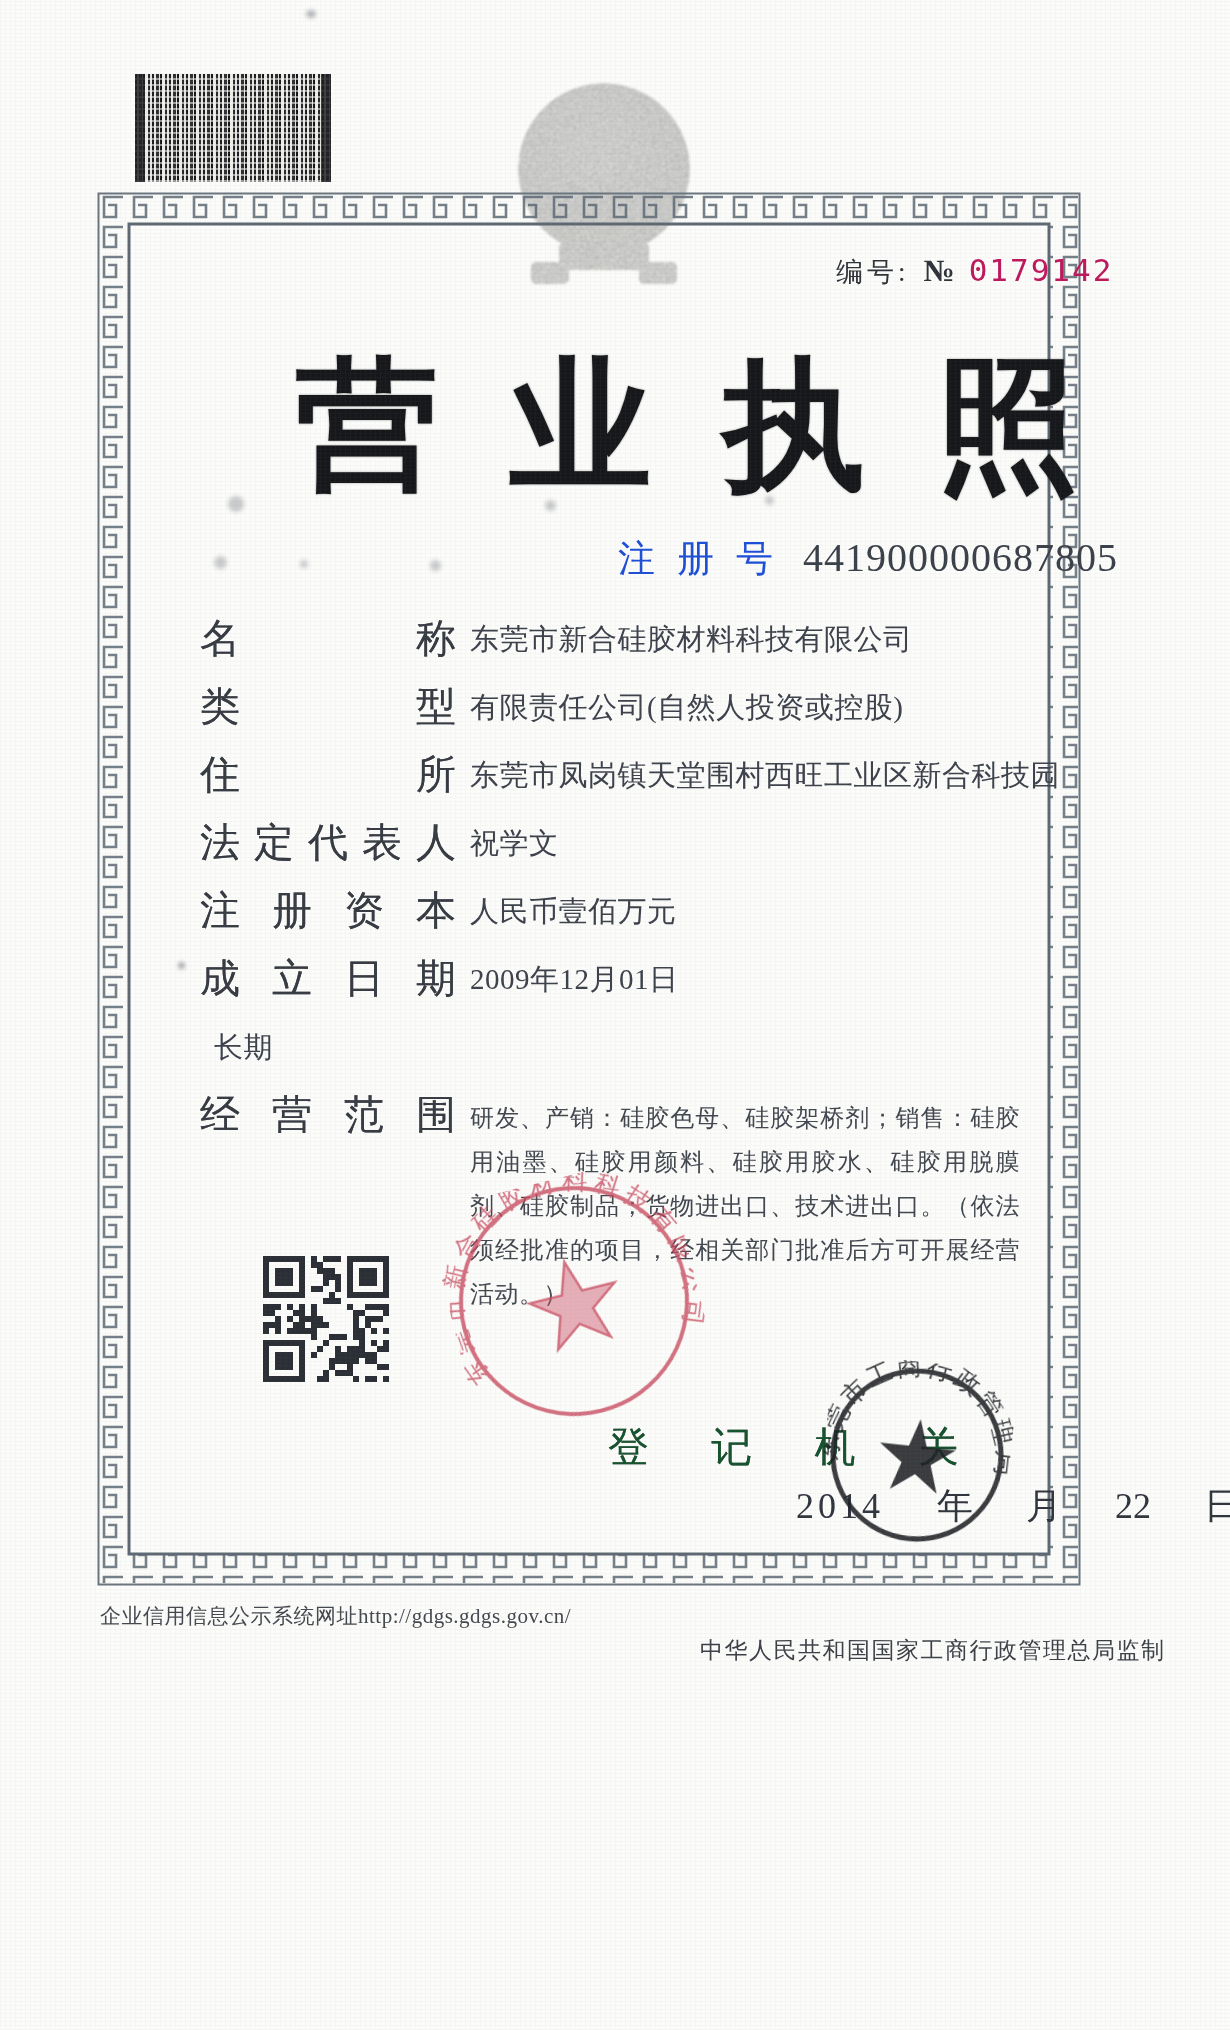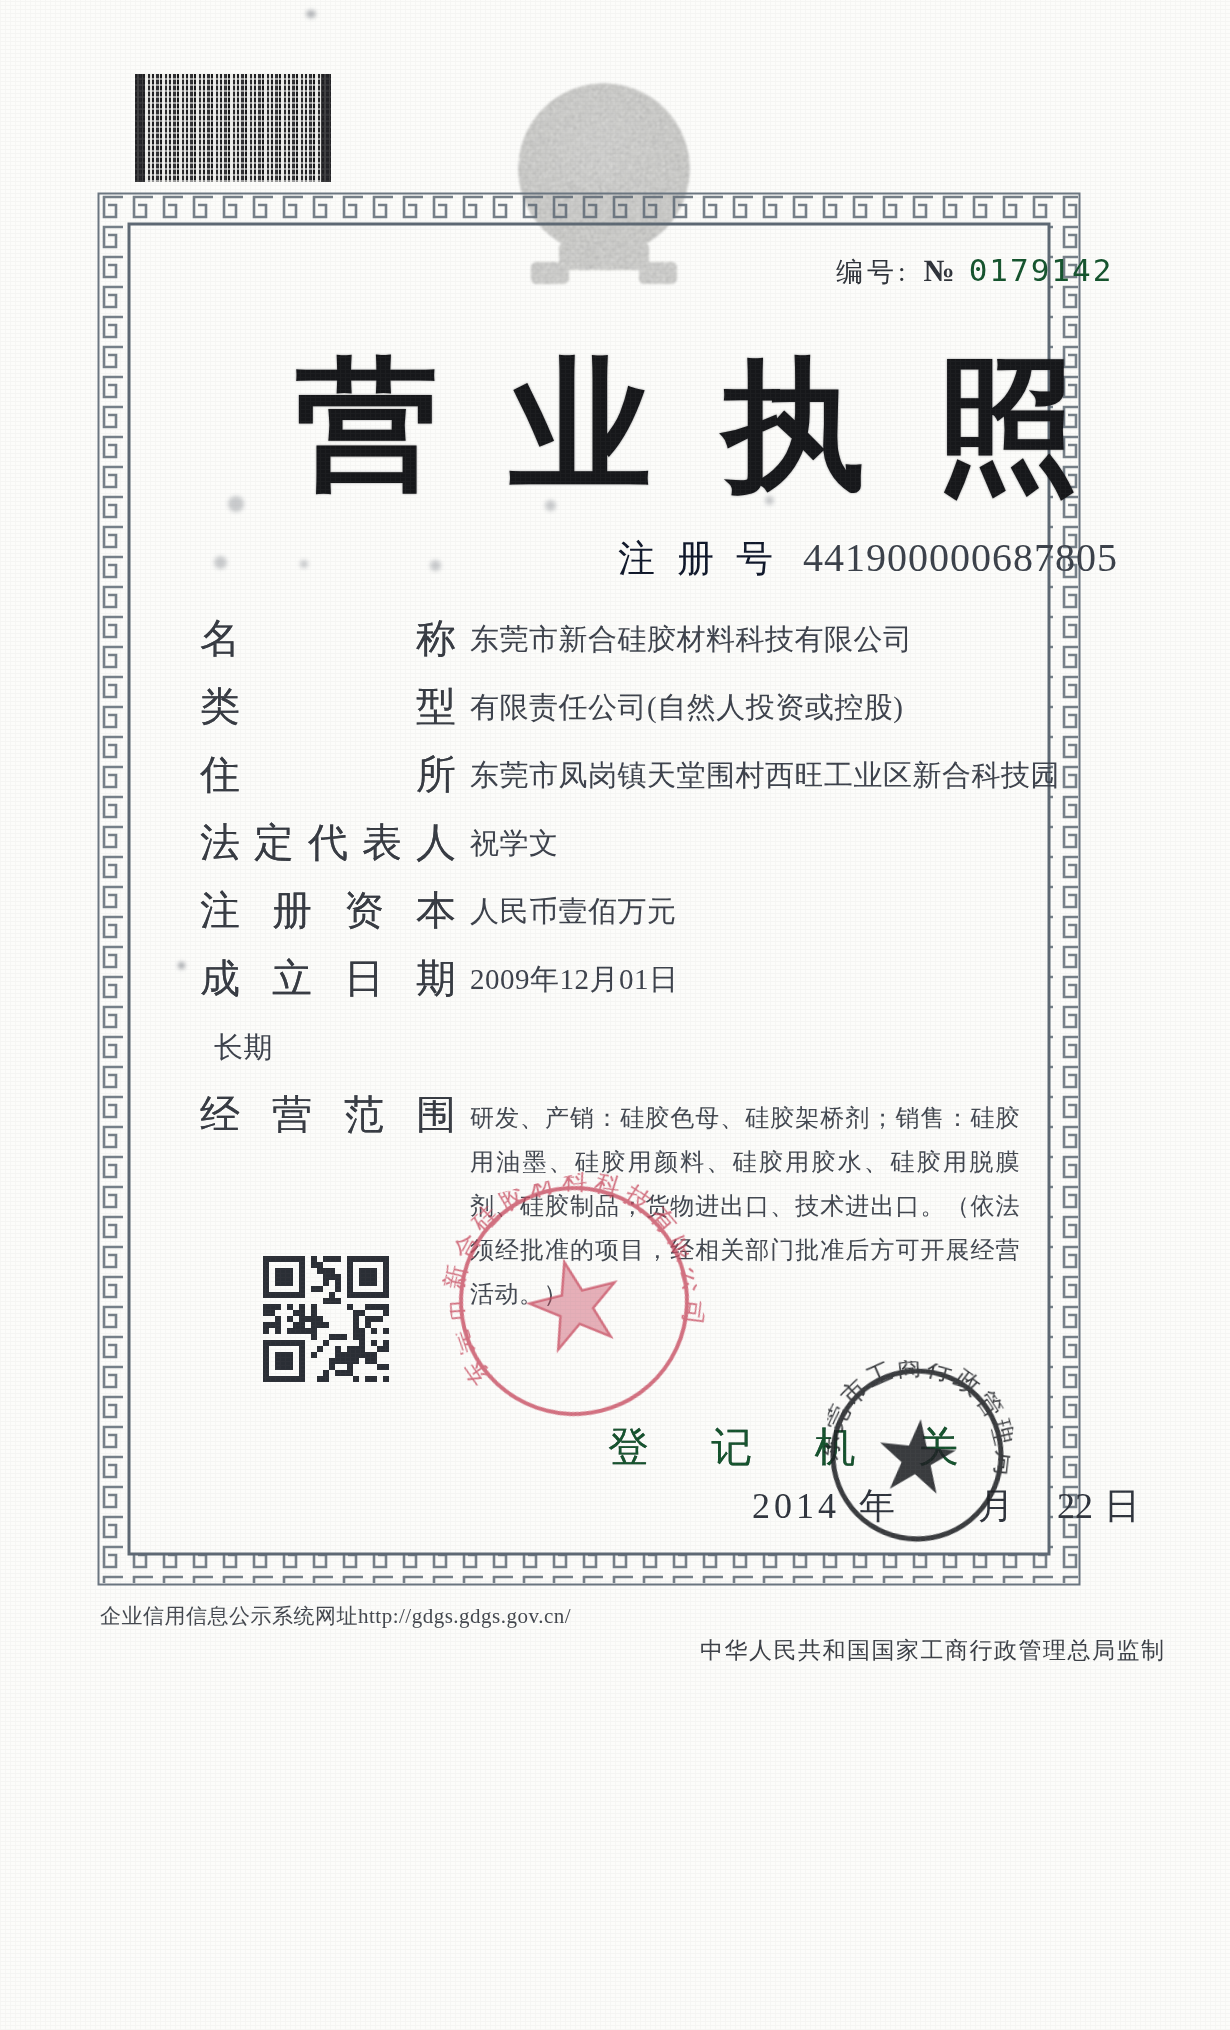--- a/index.html
+++ b/index.html
@@ -17,28 +17,28 @@
   .barcode::before,.barcode::after{content:"";position:absolute;top:0;bottom:0;width:10px;background:#1a1a1d;opacity:.85;}
   .barcode::before{left:0;} .barcode::after{right:0;}
   .emblem{position:absolute;left:503px;top:72px;width:204px;height:232px;filter:blur(1.1px);}
   
   .frame{position:absolute;left:97px;top:192px;}
   
   .serial{position:absolute;left:836px;top:252px;display:flex;align-items:baseline;gap:14px;
           color:#2e3239;white-space:nowrap;}
   .serial .lbl{font-size:27px;letter-spacing:4px;}
   .serial .no{font-size:31px;font-weight:bold;font-family:"Liberation Serif",serif;}
-  .serial .digits{font-size:31px;font-family:"DejaVu Sans Mono",monospace;letter-spacing:2px;color:#14532d;}
+  .serial .digits{font-size:31px;font-family:"DejaVu Sans Mono",monospace;letter-spacing:2px;color:#be185d;}
   
   .title{position:absolute;left:296px;top:338px;font-size:142px;line-height:150px;font-weight:900;
          font-family:"Liberation Sans","DejaVu Sans",sans-serif;color:#1b1c1f;letter-spacing:16px;
          filter:blur(.45px) contrast(1.05);text-shadow:0 0 2px rgba(30,30,34,.55);white-space:nowrap;margin-top:12px;}
   
   .regno{position:absolute;left:618px;top:534px;display:flex;align-items:baseline;white-space:nowrap;}
-  .regno .lbl{font-size:37px;letter-spacing:22px;color:#0f172a;}
+  .regno .lbl{font-size:37px;letter-spacing:22px;color:#1d4ed8;}
   .regno .val{font-size:40px;color:#3a4049;letter-spacing:1px;margin-left:8px;}
   
   .fields{position:absolute;left:200px;top:616px;width:820px;}
   .frow{display:flex;align-items:flex-start;min-height:68px;}
   .flabel{width:256px;font-size:40px;line-height:46px;color:#363a42;
           text-align:justify;text-align-last:justify;text-justify:inter-character;
           flex:0 0 256px;text-shadow:0 0 .6px rgba(40,44,50,.7);}
   .fvalue{margin-left:14px;font-size:29px;line-height:46px;color:#3c414b;white-space:nowrap;
           letter-spacing:.5px;}
   .frow.scope{min-height:0;}
@@ -48,21 +48,21 @@
   .qr{position:absolute;left:257px;top:1250px;width:138px;height:138px;filter:blur(.3px);}
   
   .seal-red{position:absolute;left:451px;top:1178px;width:246px;height:246px;
             transform:rotate(-14deg);opacity:.78;filter:blur(.35px);}
   .seal-black{position:absolute;left:824px;top:1362px;width:186px;height:186px;
             transform:rotate(6deg);opacity:.88;filter:blur(.3px);}
   
   .registrar{position:absolute;left:608px;top:1420px;font-size:41px;letter-spacing:26px;
              color:#14532d;white-space:nowrap;text-shadow:0 0 .6px rgba(40,44,50,.7);}
   .dateline{position:absolute;left:752px;top:1482px;font-size:36px;color:#2f343d;white-space:nowrap;}
-  .dateline span{display:inline-block;}
+  .dateline span{display:inline-block;margin-left:44px;}
   .dl-year{letter-spacing:4px;}
   .dl-yunit{margin-left:10px;}
   .dl-munit{margin-left:74px;}
   .dl-day{margin-left:34px;letter-spacing:0;}
   .dl-dunit{margin-left:2px;}
   
   .footer-left{position:absolute;left:100px;top:1602px;font-size:21px;color:#43474e;letter-spacing:.5px;}
   .footer-right{position:absolute;left:700px;top:1600px;font-size:23px;color:#3b3f46;letter-spacing:1.5px;margin-top:35px;}
   
   .smudge{position:absolute;border-radius:50%;background:#6b7079;filter:blur(2px);opacity:.35;}

